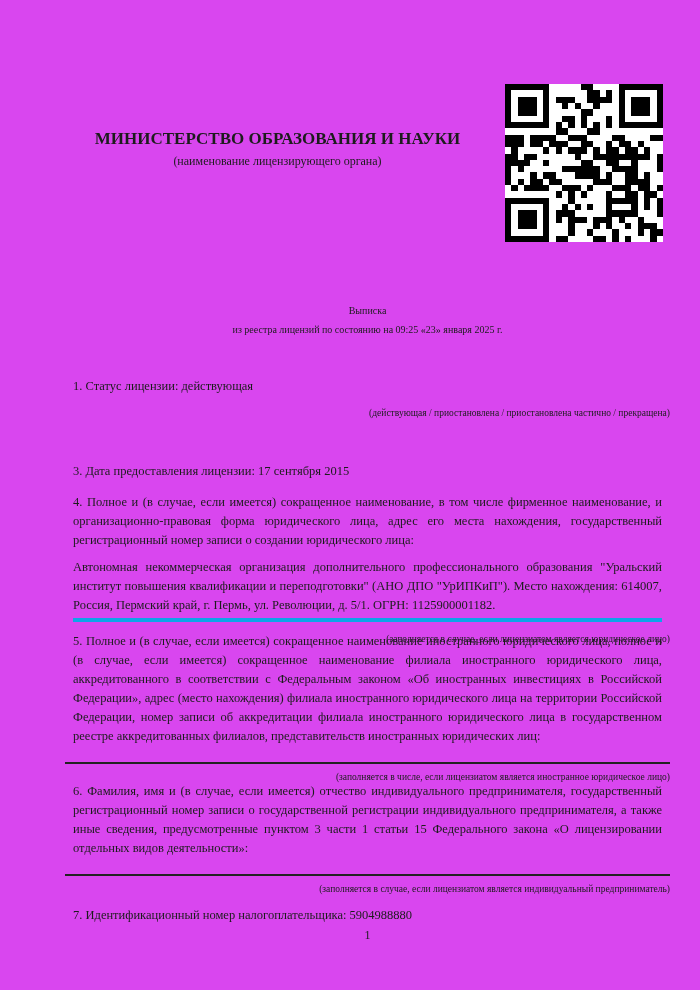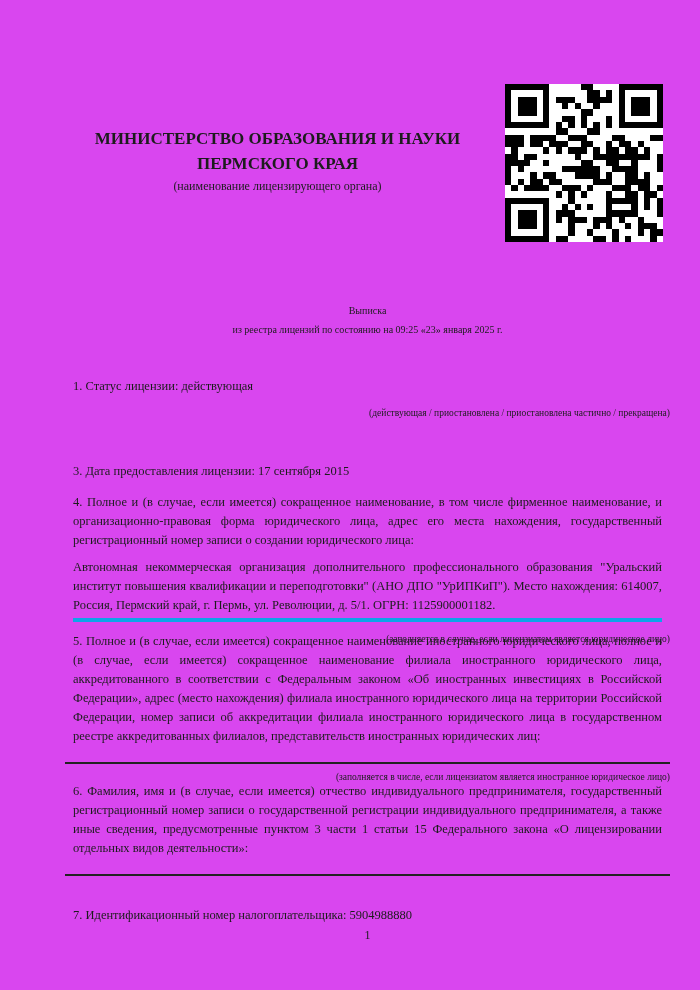--- a/index.html
+++ b/index.html
@@ -250,21 +250,20 @@
         <rect x="56.88" y="151.68" width="6.32" height="6.32" fill="#000"></rect>
         <rect x="88.48" y="151.68" width="6.32" height="6.32" fill="#000"></rect>
         <rect x="94.80000000000001" y="151.68" width="6.32" height="6.32" fill="#000"></rect>
         <rect x="107.44" y="151.68" width="6.32" height="6.32" fill="#000"></rect>
         <rect x="120.08000000000001" y="151.68" width="6.32" height="6.32" fill="#000"></rect>
         <rect x="145.36" y="151.68" width="6.32" height="6.32" fill="#000"></rect>
       </svg></div>
 
   <div class="abs ministry">
     <p class="ministry-name">МИНИСТЕРСТВО ОБРАЗОВАНИЯ И НАУКИ</p>
-    <p class="ministry-name">ПЕРМСКОГО КРАЯ</p>
     <p class="ministry-note">(наименование лицензирующего органа)</p>
   </div>
 
   <div class="abs doc-title">
     <div>Выписка</div>
     <div>из реестра лицензий по состоянию на 09:25 «23» января 2025 г.</div>
   </div>
 
   <div class="abs item" style="top:369px">
     <p class="body">1. Статус лицензии: действующая</p>
@@ -284,20 +283,21 @@
 
   <div class="abs item" style="top:624px">
     <p class="body just">5. Полное и (в случае, если имеется) сокращенное наименование иностранного юридического лица, полное и (в случае, если имеется) сокращенное наименование филиала иностранного юридического лица, аккредитованного в соответствии с Федеральным законом «Об иностранных инвестициях в Российской Федерации», адрес (место нахождения) филиала иностранного юридического лица на территории Российской Федерации, номер записи об аккредитации филиала иностранного юридического лица в государственном реестре аккредитованных филиалов, представительств иностранных юридических лиц:</p>
     <div class="blank-line"></div>
     <p class="note">(заполняется в числе, если лицензиатом является иностранное юридическое лицо)</p>
   </div>
 
   <div class="abs item" style="top:774px">
     <p class="body just">6. Фамилия, имя и (в случае, если имеется) отчество индивидуального предпринимателя, государственный регистрационный номер записи о государственной регистрации индивидуального предпринимателя, а также иные сведения, предусмотренные пунктом 3 части 1 статьи 15 Федерального закона «О лицензировании отдельных видов деятельности»:</p>
     <div class="blank-line"></div>
+    <p class="note">(заполняется в случае, если лицензиатом является индивидуальный предприниматель)</p>
   </div>
 
   <div class="abs item" style="top:898px">
     <p class="body">7. Идентификационный номер налогоплательщика: 5904988880</p>
   </div>
 
   <div class="abs page-number">1</div>
 
 </div>
 

